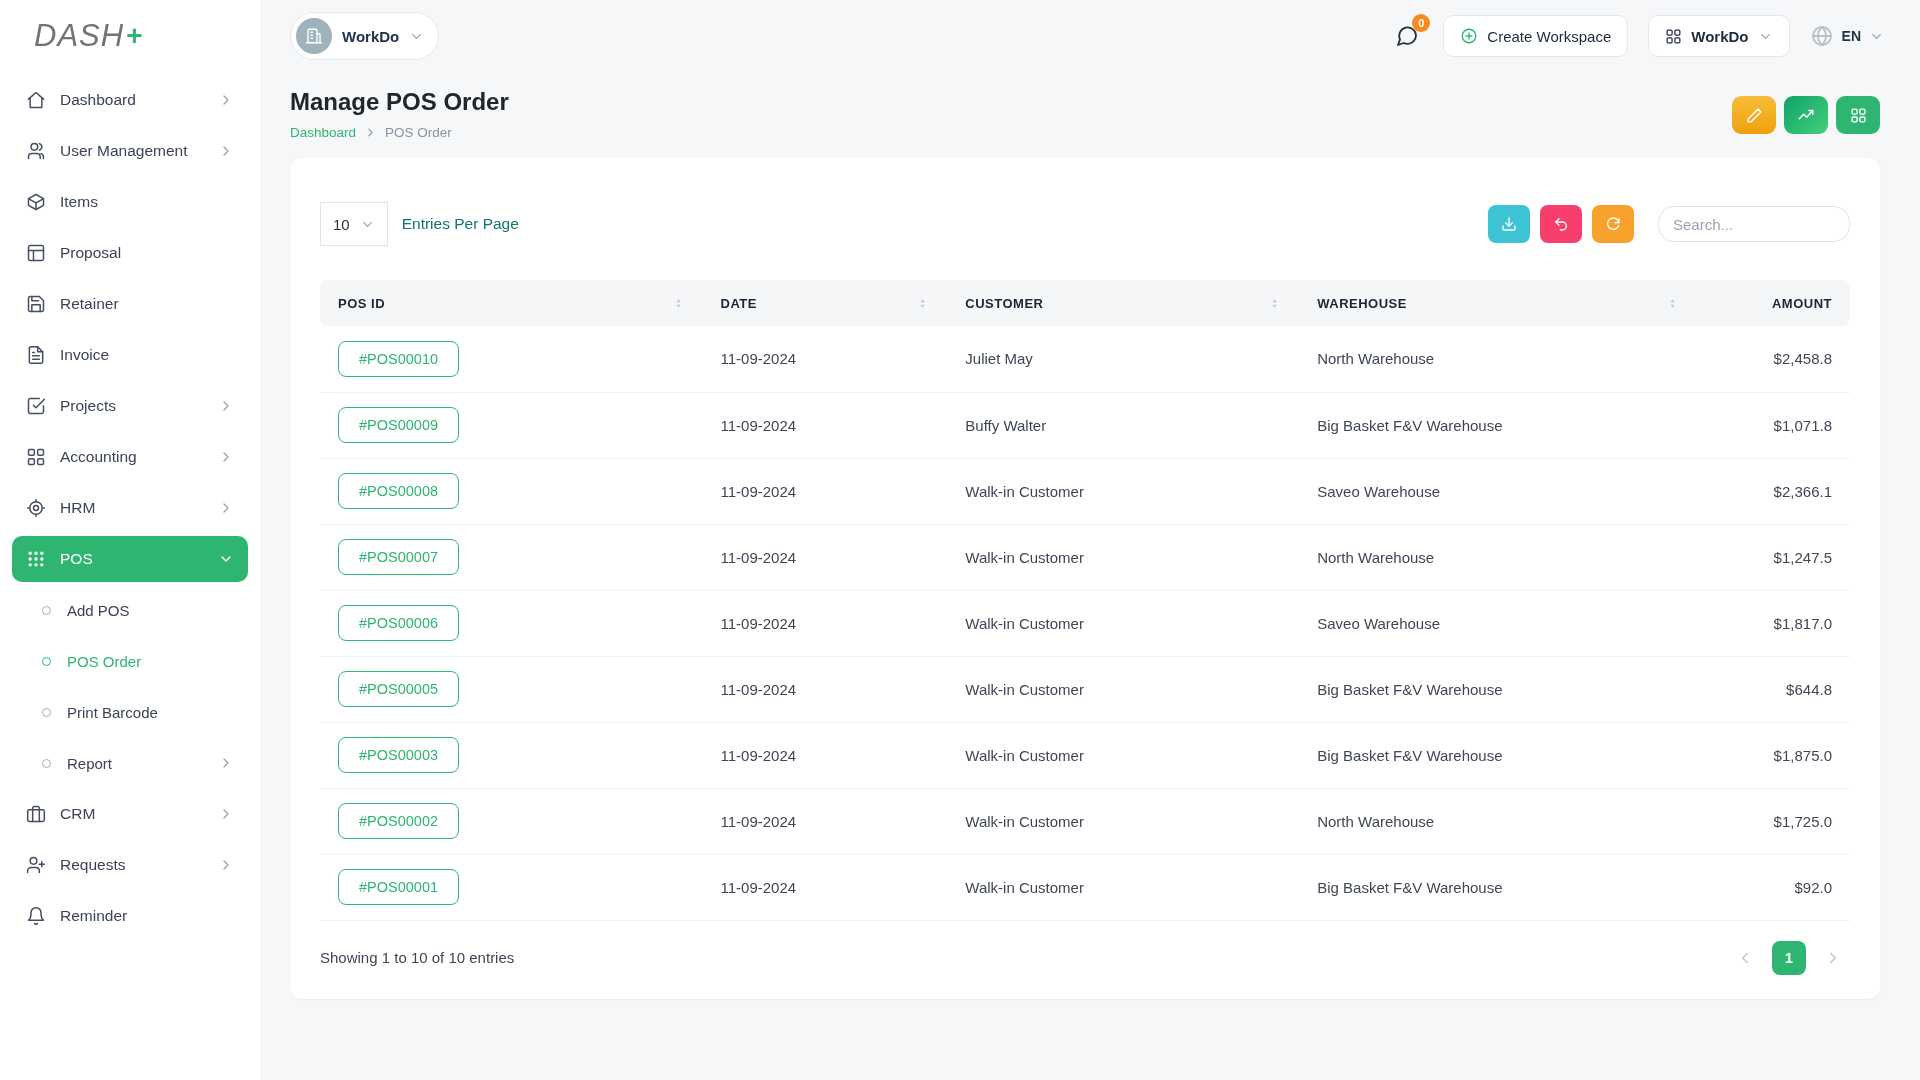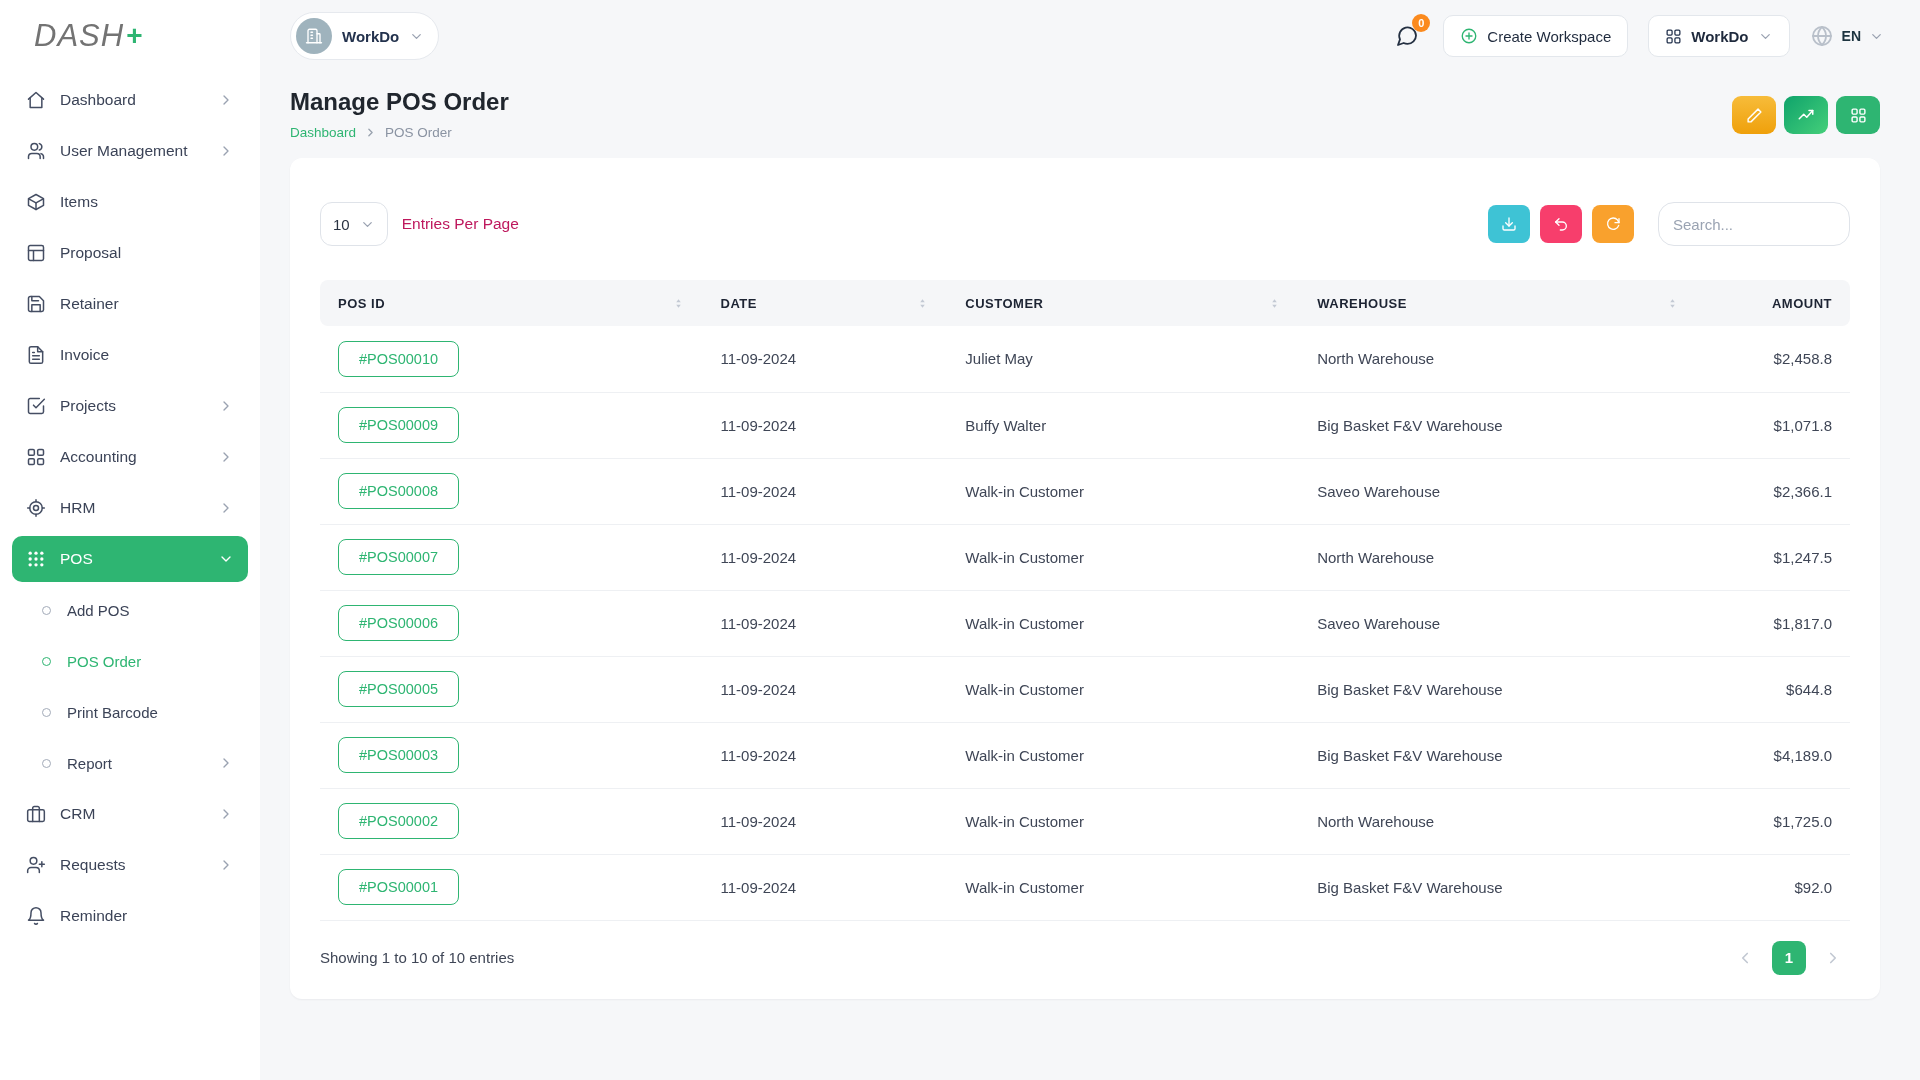--- a/index.html
+++ b/index.html
@@ -88,35 +88,35 @@
   .sq-grad   { background: linear-gradient(135deg, #0fa36b, #45cf7a); }
   .sq-green  { background: #2eb572; }
 
   
   .card {
     margin: 0 40px 16px 30px; background: #ffffff; border-radius: 12px;
     padding: 44px 30px 24px; box-shadow: 0 1px 2px rgba(16,24,40,0.05);
   }
   .toolbar { display: flex; align-items: center; margin-bottom: 34px; }
   .entries-select {
-    height: 44px; min-width: 64px; border: 1px solid #dfe3e9; border-radius: 12px; background: #ffffff;
+    height: 44px; min-width: 64px; border: 1px solid #dfe3e9; border-radius: 0; background: #ffffff;
     display: flex; align-items: center; gap: 10px; padding: 0 12px; cursor: pointer;
     font-size: 15px; color: #2a3342;
   }
-  .entries-label { font-size: 15.5px; color: #be185d; margin-left: 14px; }
+  .entries-label { font-size: 15.5px; color: #0f766e; margin-left: 14px; }
   .toolbar-right { margin-left: auto; display: flex; align-items: center; gap: 10px; }
   .tool-btn {
     width: 42px; height: 38px; border-radius: 8px; border: none; cursor: pointer;
     display: flex; align-items: center; justify-content: center; color: #ffffff;
   }
   .tb-teal { background: #3ec3d5; }
   .tb-pink { background: #f73e6c; }
   .tb-orange { background: #f9a12d; }
   .search-input {
-    width: 192px; height: 44px; border: 1px solid #dfe3e9; border-radius: 16px;
+    width: 192px; height: 36px; border: 1px solid #dfe3e9; border-radius: 16px;
     padding: 0 14px; font-size: 15px; color: #2a3342; outline: none; margin-left: 14px;
     font-family: "Liberation Sans", sans-serif;
   }
   .search-input::placeholder { color: #9aa3b2; }
 
   
   table.pos-table { width: 100%; border-collapse: collapse; }
   .pos-table col.c1 { width: 25%; } .pos-table col.c2 { width: 16%; }
   .pos-table col.c3 { width: 23%; } .pos-table col.c4 { width: 26%; }
   .pos-table col.c5 { width: 10%; }
@@ -622,21 +622,21 @@
           <td>11-09-2024</td>
           <td>Walk-in Customer</td>
           <td>Big Basket F&amp;V Warehouse</td>
           <td class="td-amount">$644.8</td>
         </tr>
         <tr>
           <td><span class="pos-badge">#POS00003</span></td>
           <td>11-09-2024</td>
           <td>Walk-in Customer</td>
           <td>Big Basket F&amp;V Warehouse</td>
-          <td class="td-amount">$4,189.0</td>
+          <td class="td-amount">$1,875.0</td>
         </tr>
         <tr>
           <td><span class="pos-badge">#POS00002</span></td>
           <td>11-09-2024</td>
           <td>Walk-in Customer</td>
           <td>North Warehouse</td>
           <td class="td-amount">$1,725.0</td>
         </tr>
         <tr>
           <td><span class="pos-badge">#POS00001</span></td>

